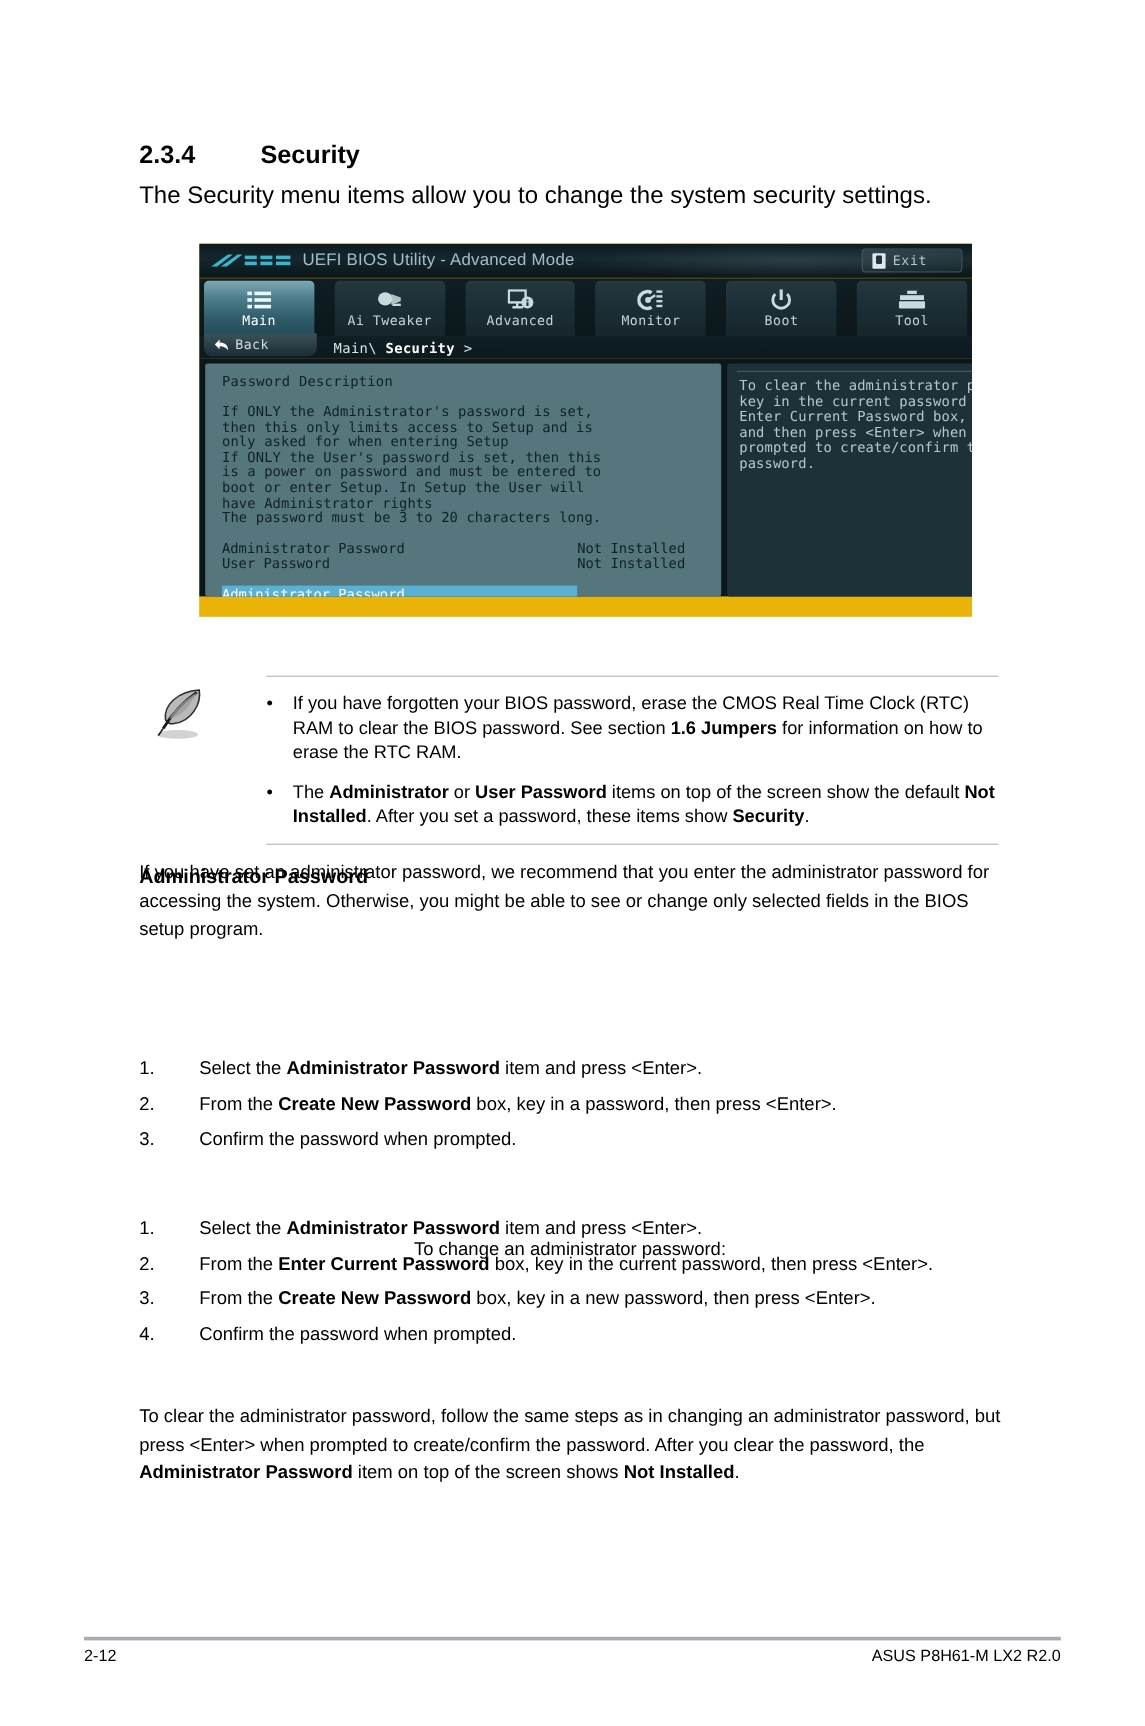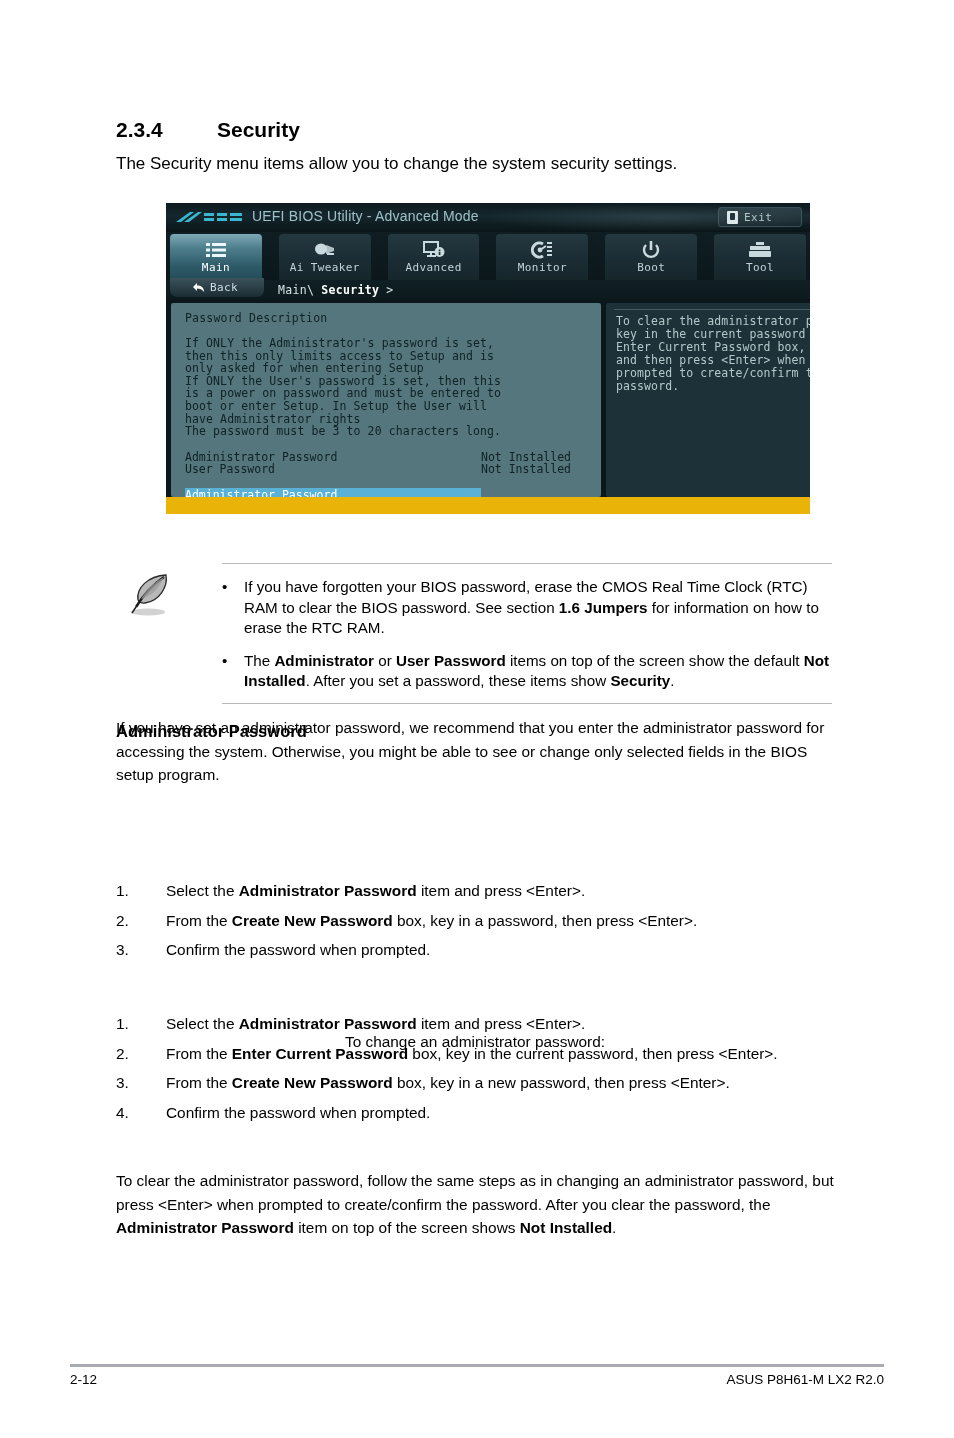--- a/index.html
+++ b/index.html
@@ -32,21 +32,21 @@
     font-weight: bold;
     letter-spacing: 0px;
   }
   .sec-num { width: 101px; flex: none; }
   .sec-title { }
 
   .intro {
     position: absolute;
     left: 116px; top: 153px;
     width: 740px;
-    font-size: 17px;
+    font-size: 20px;
     line-height: 21px;
   }
 
   
   .bios {
     position: absolute;
     left: 166px; top: 203px;
     width: 644px; height: 311px;
     overflow: hidden;
     background: #eab308;
@@ -136,21 +136,21 @@
     background: linear-gradient(180deg,#101f24,#0c1a1e);
     display: flex; align-items: center;
     position: relative;
   }
   .back-btn {
     position:absolute; left: 4px; top: -2px;
     width: 94px; height: 19px;
     background: linear-gradient(180deg,#3b525b,#1b2c33);
     border-radius: 0 0 7px 7px;
     display: flex; align-items: center; gap: 5px;
-    padding-left: 22px;
+    padding-left: 8px;
   }
   .back-lbl { font-size: 11px; color:#cfdee2; letter-spacing:.4px;}
   .crumb {
     margin-left: 112px;
     font-size: 11.5px;
     color: #d5e3e6;
     letter-spacing: .3px;
   }
   .crumb b { color:#ffffff; }
 

